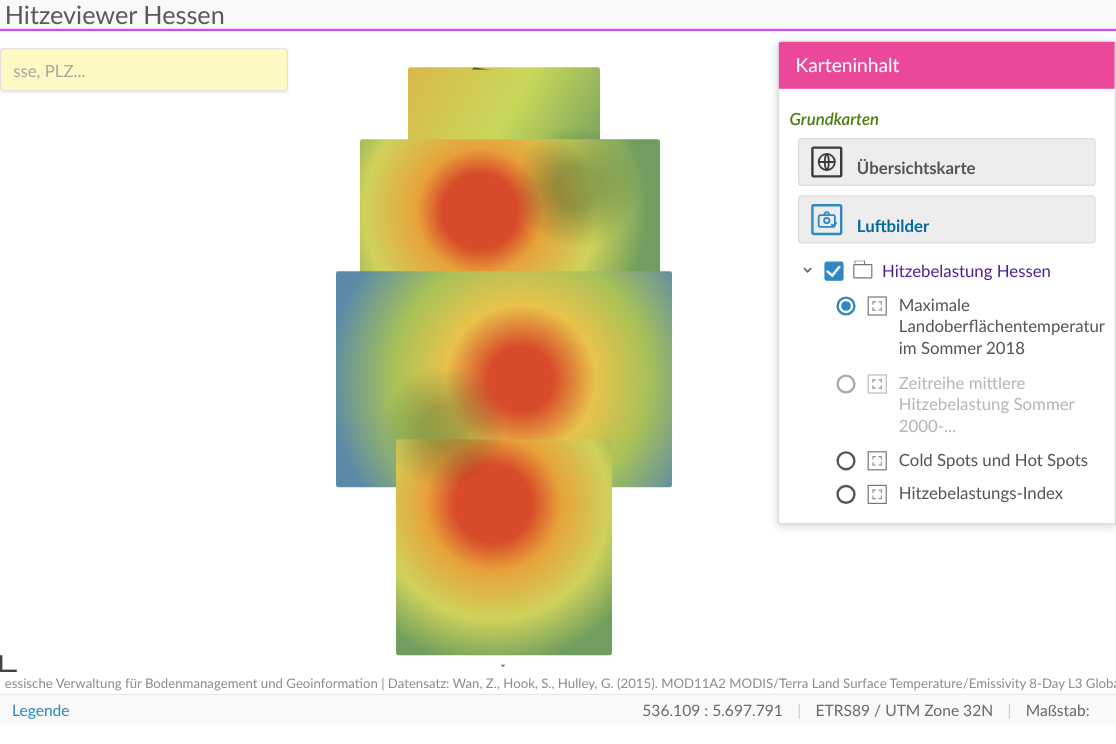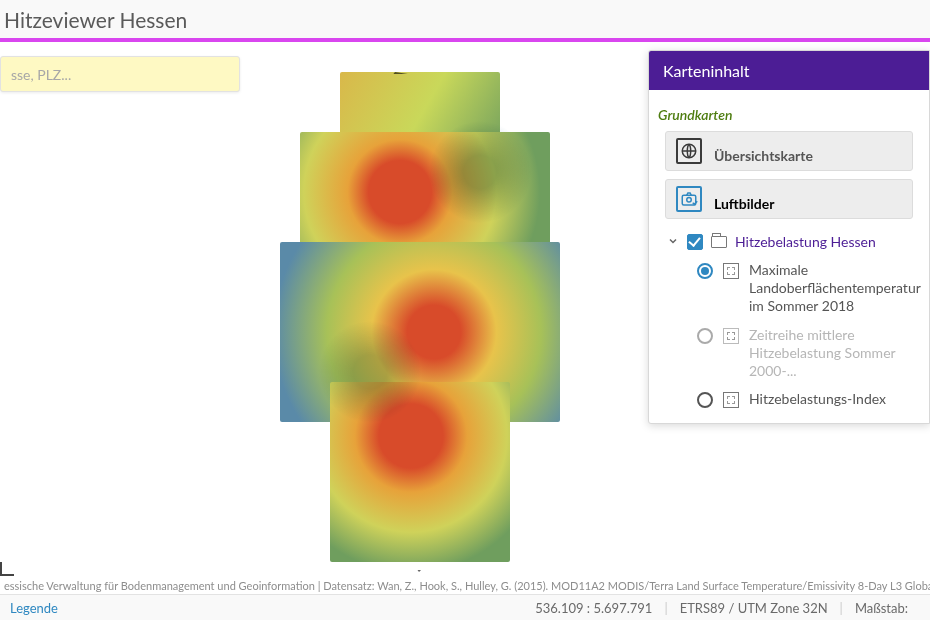--- a/index.html
+++ b/index.html
@@ -1,46 +1,46 @@
 <!DOCTYPE html>
 <html><head>
 <meta charset="utf-8">
 <style>
 * { margin: 0; padding: 0; box-sizing: border-box; font-family: -apple-system, "Segoe UI", "Lato", sans-serif; }
 html, body { width: 930px; height: 620px; overflow: hidden; background: #fff; }
 
-.titlebar { height: 42px; display: flex; align-items: center; padding: 0 0 0 4px; border-bottom: 4px solid #d946ef; background: #f9f9f9; }
+.titlebar { height: 26px; display: flex; align-items: center; padding: 0 0 0 4px; border-bottom: 2px solid #d946ef; background: #f9f9f9; }
 .titlebar .title { font-size: 21px; color: #5a5a5a; font-weight: 400; }
 
 .main { position: relative; height: calc(100% - 42px - 26px); background: #fff; }
 
 .search-box { position: absolute; top: 14px; left: 0; width: 240px; height: 36px; background: #fef9c3; border: 1px solid #e2e2e2; border-radius: 3px; box-shadow: 0 1px 3px rgba(0,0,0,.08); display: flex; align-items: center; padding: 0 10px; }
 .search-box input { border: none; outline: none; width: 100%; font-size: 14px; color: #777; background: transparent; }
 .search-box input::placeholder { color: #a7a7a7; }
 
 .map-canvas { position: absolute; inset: 0; }
 .heat-shape { position:absolute; }
 .heat-shape span { position:absolute; border-radius:2px; }
 
 .attrib { position: absolute; left: 0; right: 0; bottom: 0; font-size: 11px; color: #8d8d8d; padding: 2px 4px; white-space: nowrap; overflow: hidden; }
 .crop-marks { position:absolute; left:0; bottom:18px; width:14px; height:22px; }
 .crop-marks::before, .crop-marks::after { content:""; position:absolute; background:#444; }
 .crop-marks::before { left:0; bottom:0; width:2px; height:14px; }
 .crop-marks::after  { left:0; bottom:0; width:14px; height:2px; }
 
 .side-panel { position: absolute; top: 8px; right: 0; width: 282px; background: #fff; border: 1px solid #d8d8d8; border-radius: 3px 0 0 3px; box-shadow: 0 2px 8px rgba(0,0,0,.15); overflow: hidden; }
-.side-panel .hdr { background: #4c1d95; color: #fff; font-size: 16px; padding: 10px 14px; font-weight: 400; }
+.side-panel .hdr { background: #ec4899; color: #fff; font-size: 16px; padding: 10px 14px; font-weight: 400; }
 .side-panel .body { padding: 12px 0 10px 0; }
 .section-title { font-size: 14px; color: #4d7c0f; padding: 4px 16px 8px 9px; font-weight: 600; font-style: italic; }
 
 .basemap-item { margin: 0 16px 8px 16px; background: #ededed; border: 1px solid #dcdcdc; border-radius: 3px; display: flex; align-items: flex-end; padding: 6px 10px; height: 40px; cursor: pointer; font-weight: bold; }
 .basemap-item .thumb { width: 26px; height: 26px; border: 2px solid #3a3a3a; border-radius: 2px; margin-right: 12px; display:flex; align-items:center; justify-content:center; color:#3a3a3a; }
 .basemap-item .thumb.photo { border-color:#2f88c1; color:#2f88c1; }
 .basemap-item .lbl { font-size: 14px; color: #555; }
-.basemap-item .lbl.active { color: #000000; }
+.basemap-item .lbl.active { color: #0369a1; }
 
 .layer-tree { padding: 0 6px 0 14px; }
 .tree-row { display: flex; align-items: center; padding: 6px 4px; font-size: 14px; color: #4c1d95; cursor: pointer; gap: 8px; }
 .tree-row.group { font-weight: 400; }
 .tree-row .chev { width: 12px; color:#666; }
 .chk { width:16px; height:16px; border:1px solid #888; border-radius:2px; background:#2f88c1; border-color:#2f88c1; position:relative; flex-shrink:0;}
 .chk::after{content:""; position:absolute; left:3px; top:0px; width:5px; height:9px; border:solid #fff; border-width:0 2px 2px 0; transform:rotate(40deg);}
 .folder-ico { width:16px; height:12px; border:1.5px solid #777; border-radius:1px; position:relative; flex-shrink:0;}
 .folder-ico::before{content:""; position:absolute; top:-4px; left:0; width:7px; height:3px; border:1.5px solid #777; border-bottom:none; border-radius:1px 1px 0 0;}
 
@@ -136,20 +136,25 @@
           <span class="txt">Maximale Landoberflächentemperatur im Sommer 2018</span>
         </div>
         <div class="child dim">
           <span class="radio"></span>
           <span class="layer-ico"></span>
           <span class="txt">Zeitreihe mittlere Hitzebelastung Sommer 2000-...</span>
         </div>
         <div class="child">
           <span class="radio"></span>
           <span class="layer-ico"></span>
+          <span class="txt">Cold Spots und Hot Spots</span>
+        </div>
+        <div class="child">
+          <span class="radio"></span>
+          <span class="layer-ico"></span>
           <span class="txt">Hitzebelastungs-Index</span>
         </div>
       </div>
     </div>
   </div>
 </div>
 
 <div class="footer">
   <span class="legend">Legende</span>
   <span class="spacer"></span>

